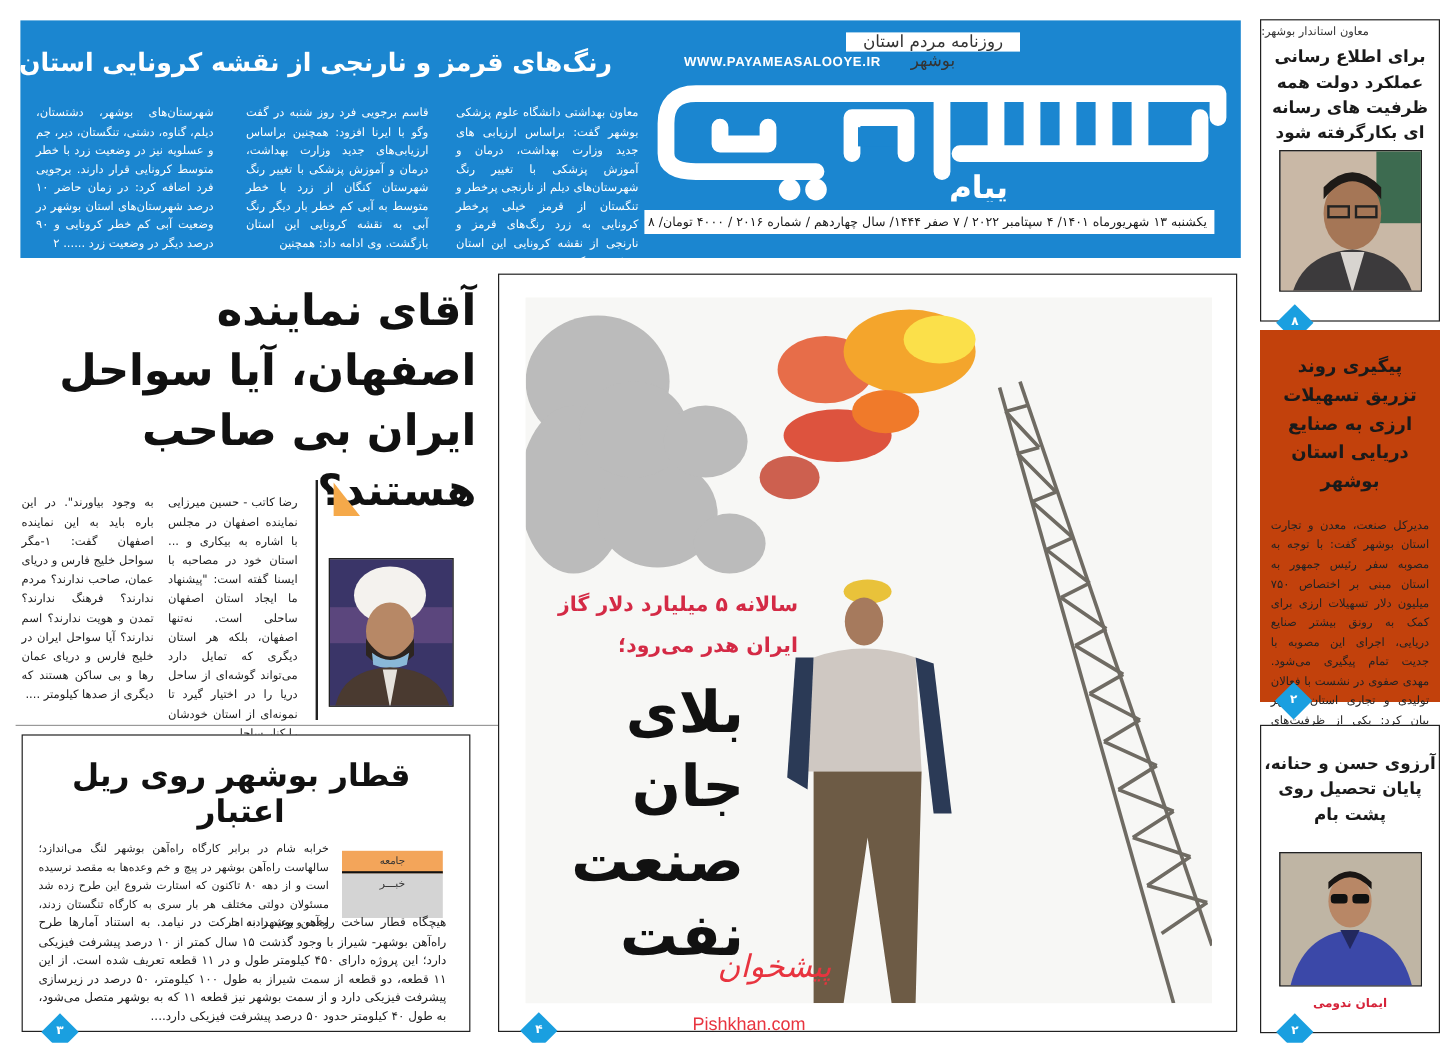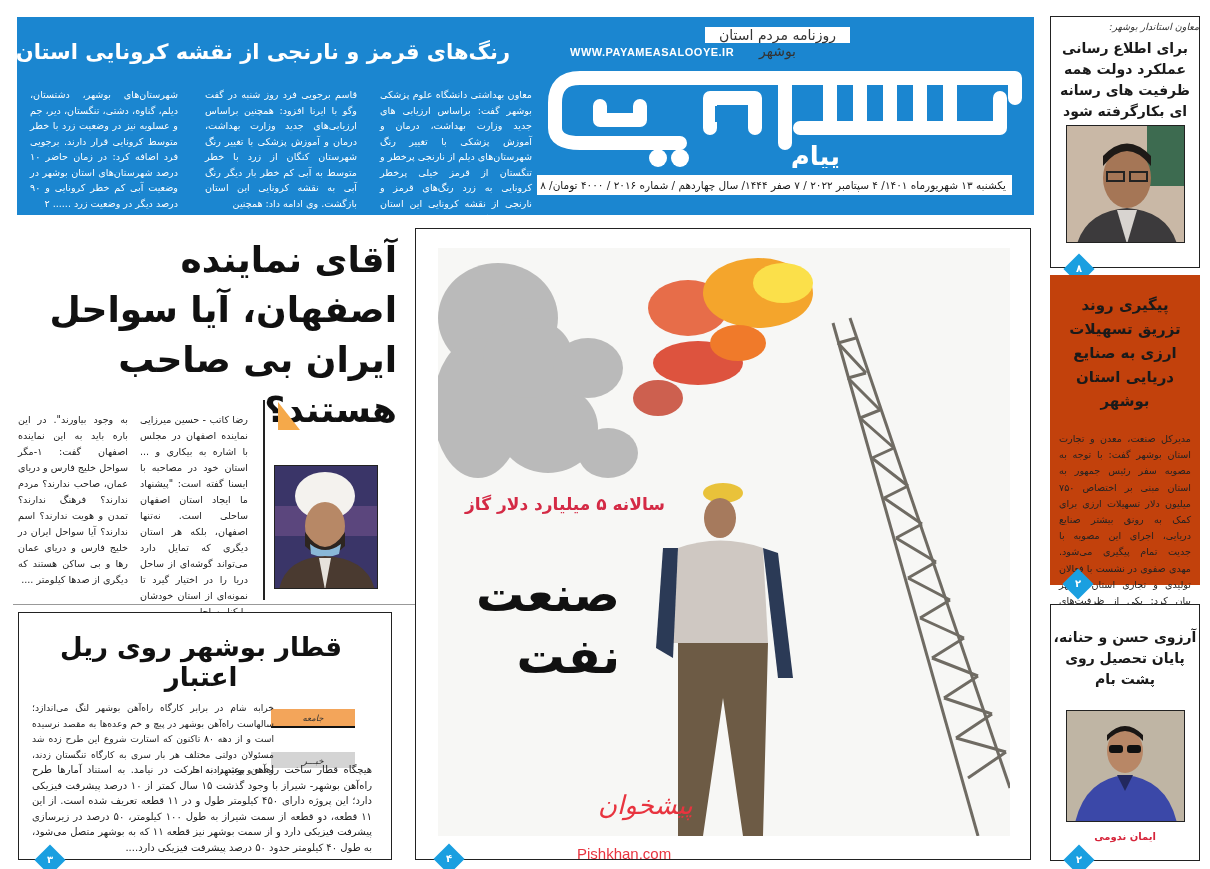--- a/index.html
+++ b/index.html
@@ -39,21 +39,21 @@
     color: #fff; font-size: 9.6px; line-height: 15.5px; text-align: justify; direction: rtl;
     top: 87px; width: 152px;
   }
   .mast-col.c1 { left: 380px; }
   .mast-col.c2 { left: 205px; }
   .mast-col.c3 { left: 30px; width: 148px; }
 
   
   .side-box { border: 1.5px solid #222; background: #fff; }
   .side1 { left: 1050px; top: 16px; width: 150px; height: 252px; }
-  .side1 .kicker { font-size: 9.5px; color: #333; text-align: right; margin-top: 4px; direction: rtl; font-style: italic; }
+  .side1 .kicker { font-size: 9.5px; color: #333; text-align: left; margin-top: 4px; direction: rtl; }
   .side1 .title { font-size: 14px; font-weight: bold; text-align: center; line-height: 21px; margin-top: 6px; direction: rtl; padding: 0 6px; }
   .photo { background: #777; overflow: hidden; position: absolute; border: 1px solid #222; }
   .side1 .photo { left: 15px; top: 108px; width: 119px; height: 118px; }
 
   .side2 { left: 1050px; top: 275px; width: 150px; height: 310px; background: #c2410c; }
   .side2 .title { font-size: 15px; font-weight: bold; text-align: center; line-height: 24px; margin-top: 18px; direction: rtl; padding: 0 8px; }
   .side2 .body { font-size: 9.6px; line-height: 16.2px; text-align: justify; direction: rtl; padding: 0 9px; margin-top: 18px; color: #222; }
 
   .side3 { left: 1050px; top: 604px; width: 150px; height: 257px; }
   .side3 .title { font-size: 14px; font-weight: bold; text-align: center; line-height: 21px; margin-top: 22px; direction: rtl; }
@@ -95,23 +95,23 @@
   .oped-col {
     font-size: 9.6px; line-height: 16px; text-align: justify; direction: rtl; color: #222; width: 108px;
   }
   .oped-col.c1 { left: 140px; top: 412px; }
   .oped-col.c2 { left: 18px; top: 412px; width: 110px; }
   .oped-photo { left: 274px; top: 465px; width: 104px; height: 124px; }
 
   
   .train-frame { left: 18px; top: 612px; width: 374px; height: 248px; border: 1.5px solid #222; background: #fff; }
   .train-title { left: 30px; top: 632px; width: 342px; font-size: 26px; font-weight: bold; text-align: center; direction: rtl; color: #111; }
-  .train-tag { left: 271px; top: 709px; width: 84px; font-style: italic; }
+  .train-tag { left: 285px; top: 709px; width: 84px; }
   .train-tag .t1 { background: #f3a55a; height: 19px; font-size: 8.5px; text-align: center; line-height: 19px; color: #333; border-bottom: 2px solid #111; direction: rtl; }
-  .train-tag .t2 { background: #d4d4d4; height: 16px; font-size: 9px; text-align: center; line-height: 19px; color: #333; direction: rtl; margin-top: 24px; }
+  .train-tag .t2 { background: #d4d4d4; height: 37px; font-size: 9px; text-align: center; line-height: 19px; color: #333; direction: rtl; }
   .train-body-top {
     left: 32px; top: 700px; width: 242px; font-size: 9.2px; line-height: 15.5px; text-align: justify; direction: rtl; color: #222;
   }
   .train-body-bottom {
     left: 32px; top: 762px; width: 340px; font-size: 10px; line-height: 15.5px; text-align: justify; direction: rtl; color: #222;
   }
 </style>
 </head>
 <body>
 
@@ -227,22 +227,24 @@
       <ellipse cx="282" cy="270" rx="16" ry="20" fill="#a67a5d"></ellipse>
       <path d="M240 300 Q282 285 325 300 L330 395 L235 395 Z" fill="#cfc8c2"></path>
       <path d="M225 300 L240 300 L235 410 L218 400 Z" fill="#2b3a56"></path>
       <path d="M325 300 L340 305 L355 430 L340 430 Z" fill="#2b3a56"></path>
       <path d="M240 395 L330 395 L325 588 L305 588 L285 450 L265 588 L240 588 Z" fill="#6d5b45"></path>
     </g>
   </svg>
 </div>
 <div class="abs lead-kicker">
   <div>سالانه ۵ میلیارد دلار گاز</div>
+  <div>ایران هدر می‌رود؛</div>
 </div>
 <div class="abs lead-title">
+  <div>بلای جان</div>
   <div>صنعت</div>
   <div>نفت</div>
 </div>
 <div class="abs watermark-fa">پیشخوان</div>
 <div class="abs watermark-en">Pishkhan.com</div>
 
 <div class="abs oped-frame"></div>
 <div class="abs oped-title">آقای نماینده اصفهان، آیا سواحل ایران بی صاحب هستند؟</div>
 <div class="abs oped-rule"></div>
 <div class="abs oped-triangle"></div>

